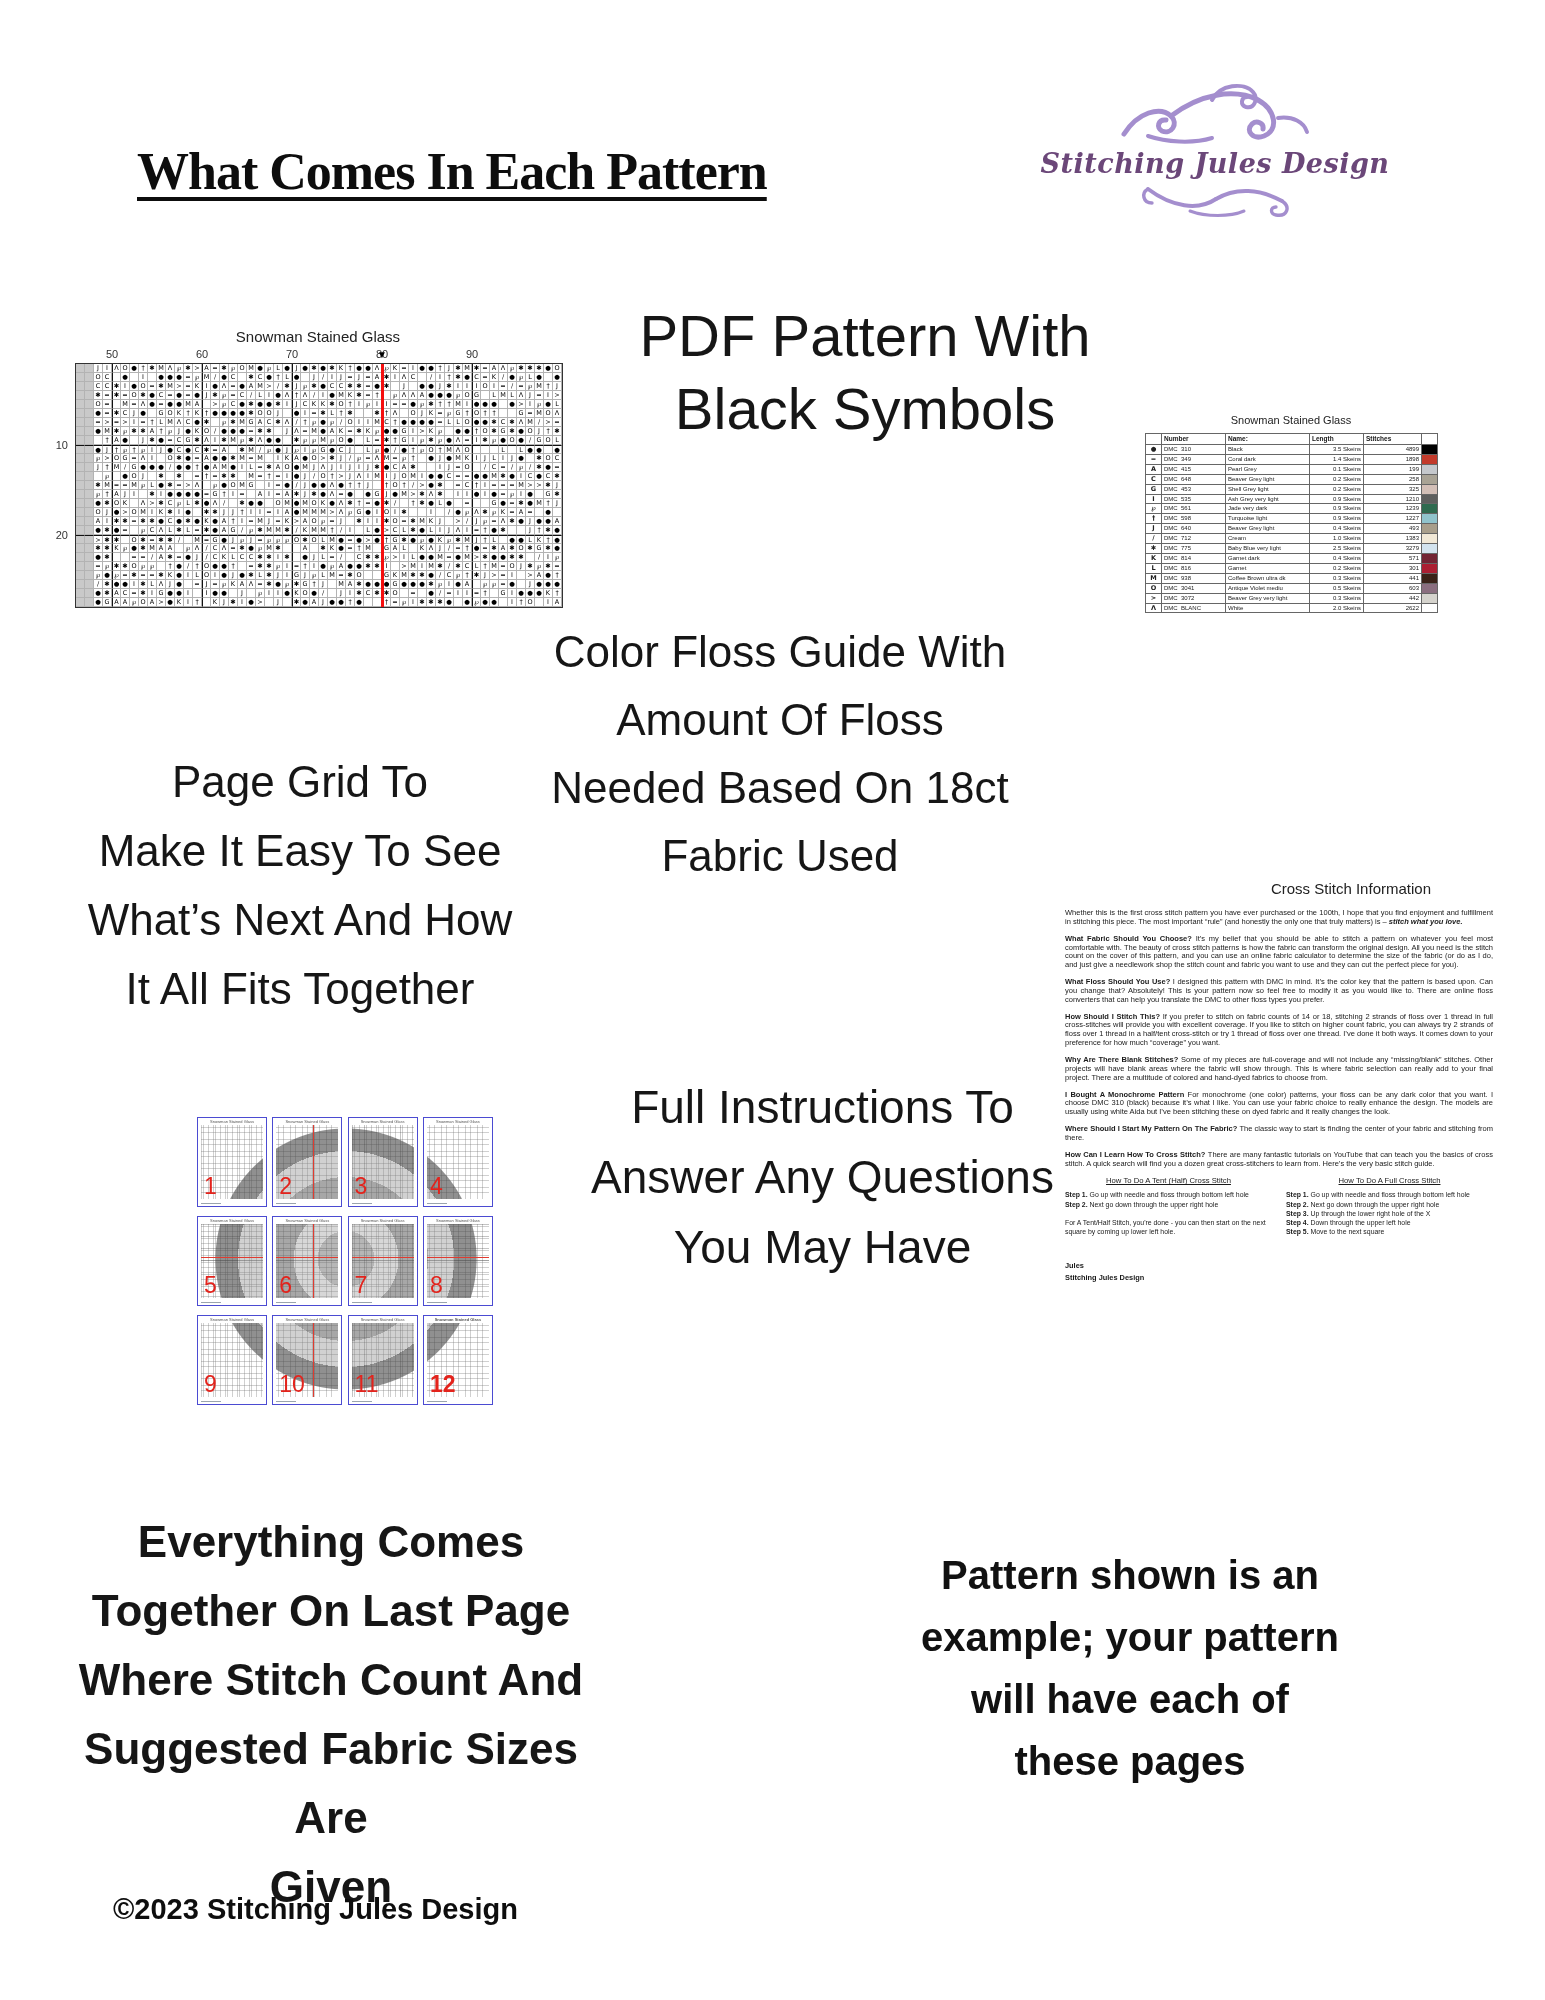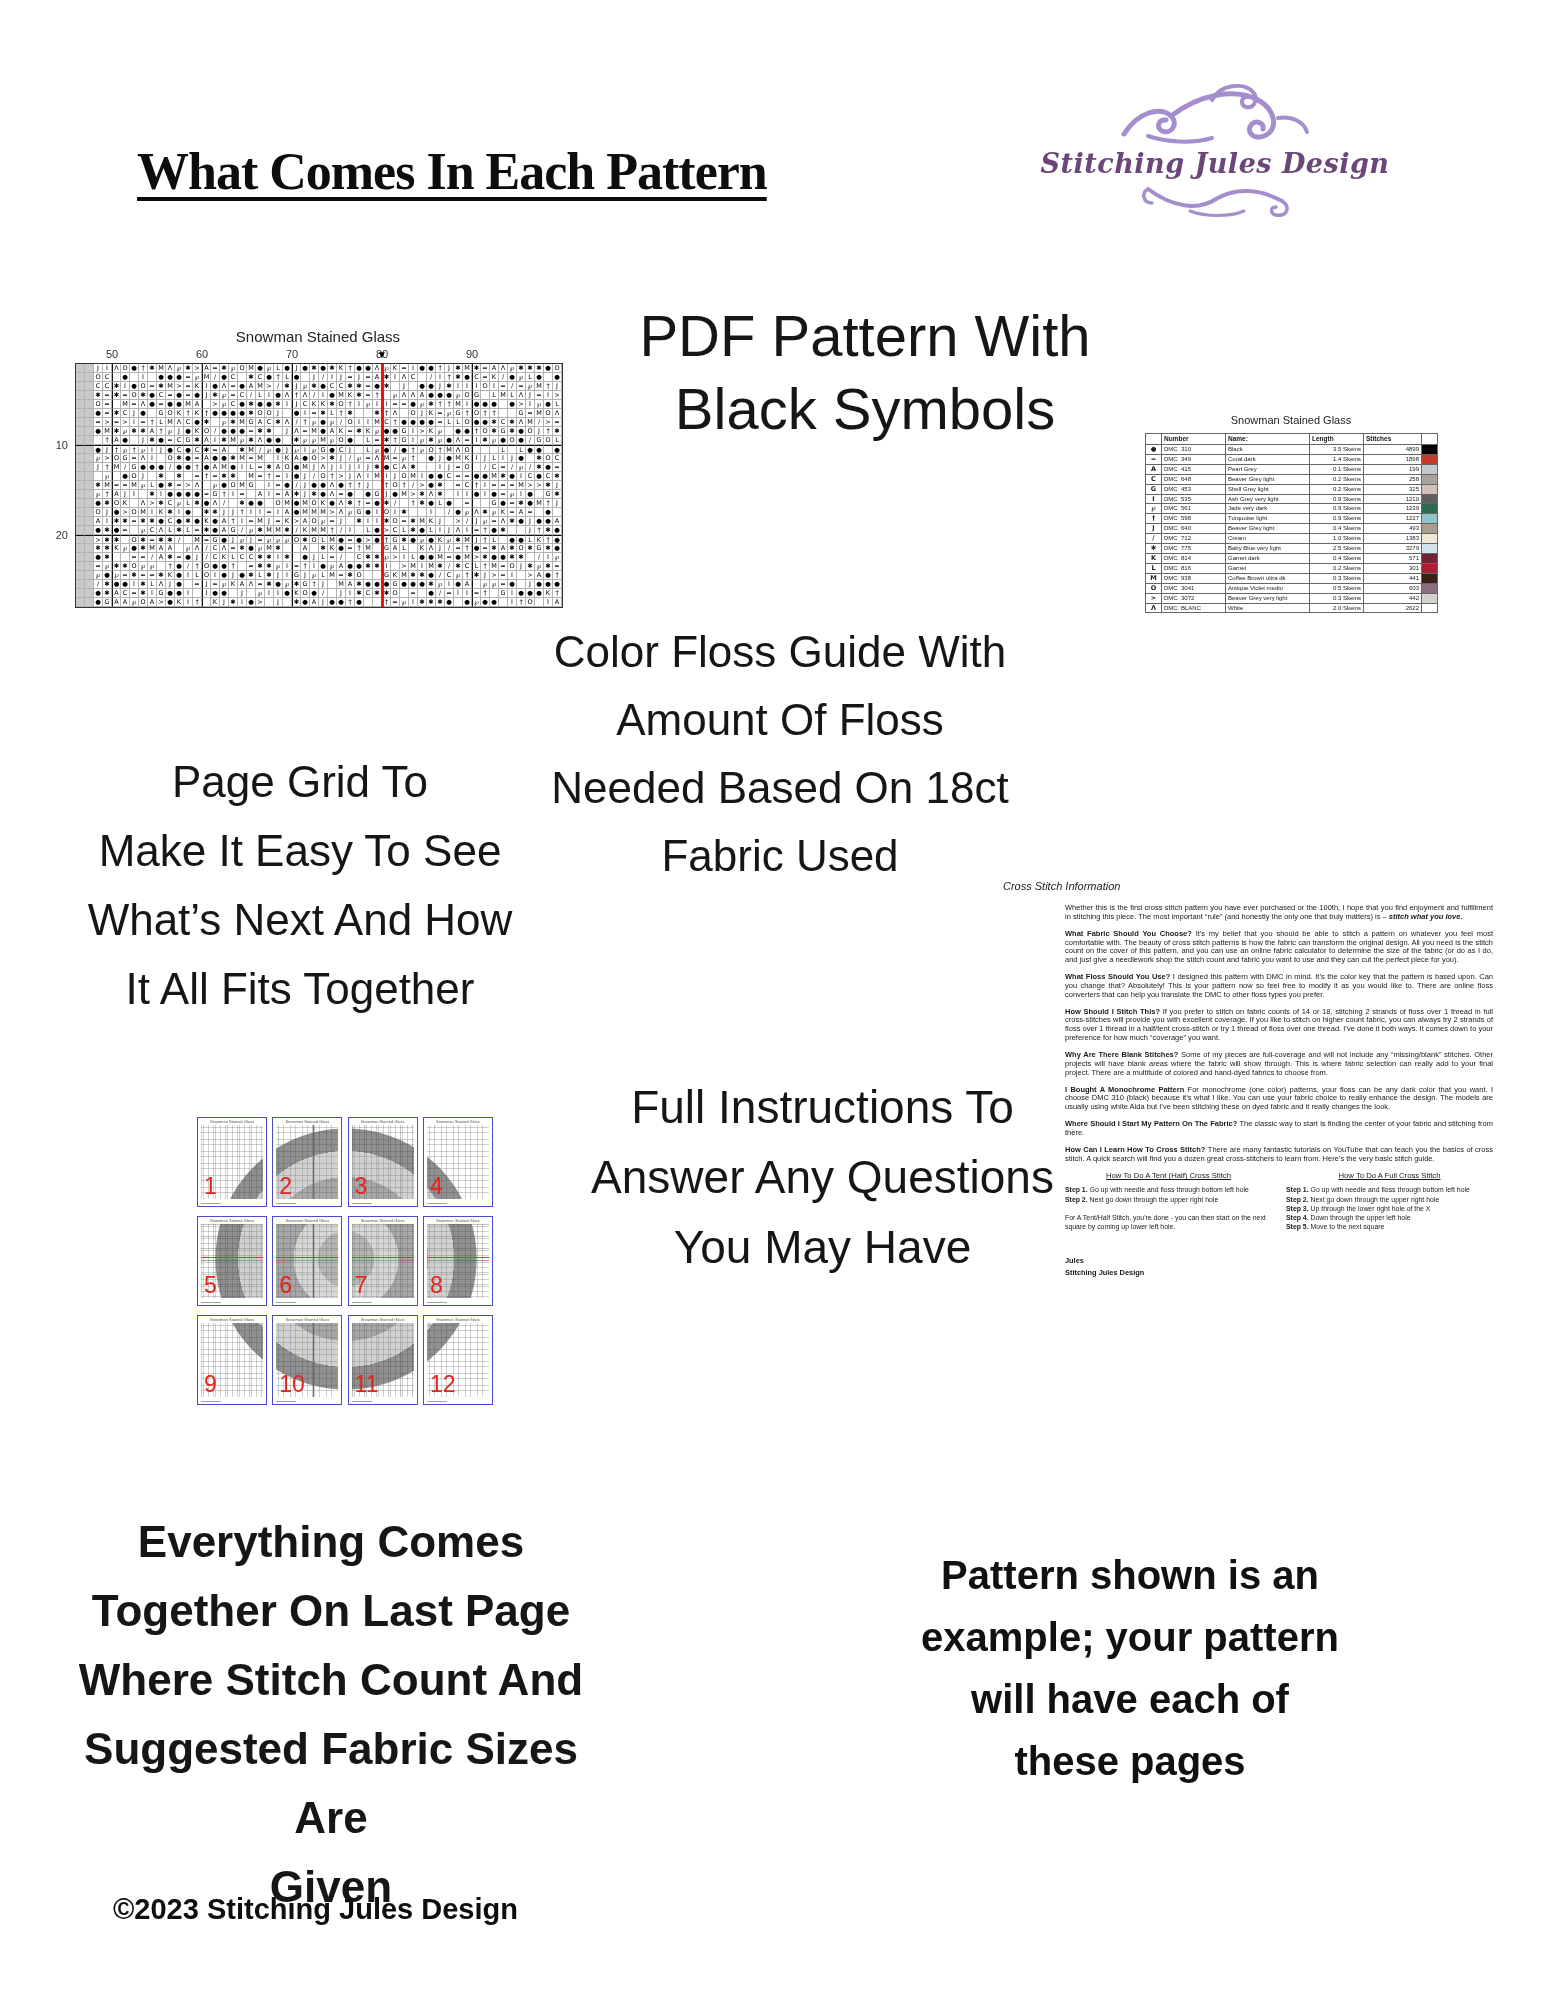--- a/index.html
+++ b/index.html
@@ -49,21 +49,21 @@
   .floss th{font-size:6.5px;line-height:10px;text-align:left;font-weight:700;}
   .floss td{font-size:6px;line-height:8.9px;color:#222;}
   .floss td.sym{text-align:center;font-weight:700;font-size:6.5px;font-family:"DejaVu Sans",sans-serif;}
   .floss td.len,.floss td.st{text-align:right;}
   .floss td.swatch{padding:0;}
   .floss col.c-sym{width:16px}.floss col.c-num{width:64px}.floss col.c-name{width:84px}
   .floss col.c-len{width:54px}.floss col.c-st{width:58px}.floss col.c-sw{width:16px}
 
   
   .doc{position:absolute;left:1065px;top:880px;width:428px;color:#1a1a1a;}
-  .doc-title{text-align:left;font-size:11px;color:#222;transform:translateX(-62px);font-style:italic;}
+  .doc-title{text-align:right;font-size:15px;color:#222;transform:translateX(-62px);}
   .doc-body{margin-top:12px;font-size:7.5px;line-height:1.18;text-align:justify;}
   .doc-body p{margin:0 0 8px 0;}
   .doc-body .lead{font-weight:700;}
   .doc-body .emph{font-weight:700;font-style:italic;}
   .guides{display:flex;gap:14px;margin-top:2px;}
   .guide{flex:1;}
   .guide h4{margin:0 0 5px 0;font-size:7.7px;font-weight:400;text-decoration:underline;text-align:center;}
   .gstep{font-size:6.9px;line-height:1.32;text-align:left;}
   .gstep b{font-weight:700;}
   .gnote{margin-top:9px;font-size:6.9px;line-height:1.32;text-align:left;}
@@ -1938,21 +1938,21 @@
         <div class="vred"></div>
         <div class="pnum">10</div>
         <div class="pfoot"></div>
       </div>
       <div class="card" style="left: 150.6px; top: 198px;">
         <div class="ptitle">Snowman Stained Glass</div>
         <div class="pgrid" style="background-image: radial-gradient(circle at -5.6px -64px, rgba(110, 110, 110, 0.5) 0px, rgba(110, 110, 110, 0.5) 28px, rgba(150, 150, 150, 0.38) 28px, rgba(150, 150, 150, 0.38) 52px, rgba(95, 95, 95, 0.55) 52px, rgba(95, 95, 95, 0.55) 82px, rgba(140, 140, 140, 0.4) 82px, rgba(140, 140, 140, 0.4) 108px, rgba(70, 70, 70, 0.6) 108px, rgba(70, 70, 70, 0.6) 130px, rgba(0, 0, 0, 0) 131px), repeating-linear-gradient(to right, rgba(40, 40, 40, 0.28) 0px, rgba(40, 40, 40, 0.28) 0.5px, transparent 0.5px, transparent 12px), repeating-linear-gradient(rgba(40, 40, 40, 0.28) 0px, rgba(40, 40, 40, 0.28) 0.5px, transparent 0.5px, transparent 12px), repeating-linear-gradient(to right, rgba(120, 120, 120, 0.35) 0px, rgba(120, 120, 120, 0.35) 0.5px, transparent 0.5px, transparent 2.4px), repeating-linear-gradient(rgba(120, 120, 120, 0.35) 0px, rgba(120, 120, 120, 0.35) 0.5px, transparent 0.5px, transparent 2.4px);"></div>
         <div class="pnum">11</div>
         <div class="pfoot"></div>
       </div>
-      <div class="card" style="left: 225.9px; top: 198px;">
+      <div class="card" style="left: 225.9px; top: 198px; font-weight: bold;">
         <div class="ptitle">Snowman Stained Glass</div>
         <div class="pgrid" style="background-image: radial-gradient(circle at -80.9px -64px, rgba(110, 110, 110, 0.5) 0px, rgba(110, 110, 110, 0.5) 28px, rgba(150, 150, 150, 0.38) 28px, rgba(150, 150, 150, 0.38) 52px, rgba(95, 95, 95, 0.55) 52px, rgba(95, 95, 95, 0.55) 82px, rgba(140, 140, 140, 0.4) 82px, rgba(140, 140, 140, 0.4) 108px, rgba(70, 70, 70, 0.6) 108px, rgba(70, 70, 70, 0.6) 130px, rgba(0, 0, 0, 0) 131px), repeating-linear-gradient(to right, rgba(40, 40, 40, 0.28) 0px, rgba(40, 40, 40, 0.28) 0.5px, transparent 0.5px, transparent 12px), repeating-linear-gradient(rgba(40, 40, 40, 0.28) 0px, rgba(40, 40, 40, 0.28) 0.5px, transparent 0.5px, transparent 12px), repeating-linear-gradient(to right, rgba(120, 120, 120, 0.35) 0px, rgba(120, 120, 120, 0.35) 0.5px, transparent 0.5px, transparent 2.4px), repeating-linear-gradient(rgba(120, 120, 120, 0.35) 0px, rgba(120, 120, 120, 0.35) 0.5px, transparent 0.5px, transparent 2.4px);"></div>
         <div class="pnum">12</div>
         <div class="pfoot"></div>
       </div>
     </div>
 
   <div class="copyright">©2023 Stitching Jules Design</div>
 </div>
 

